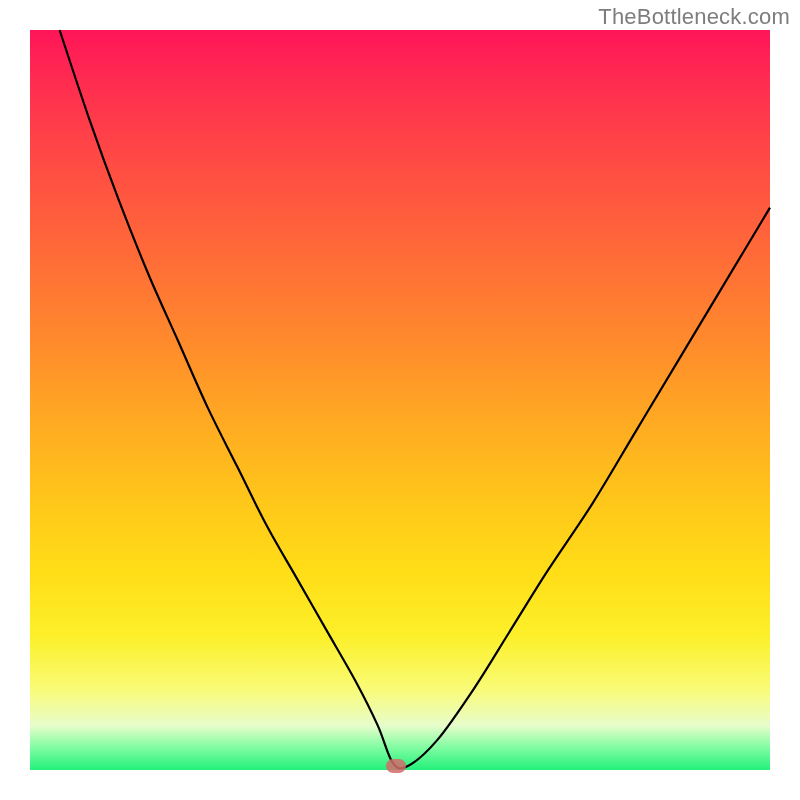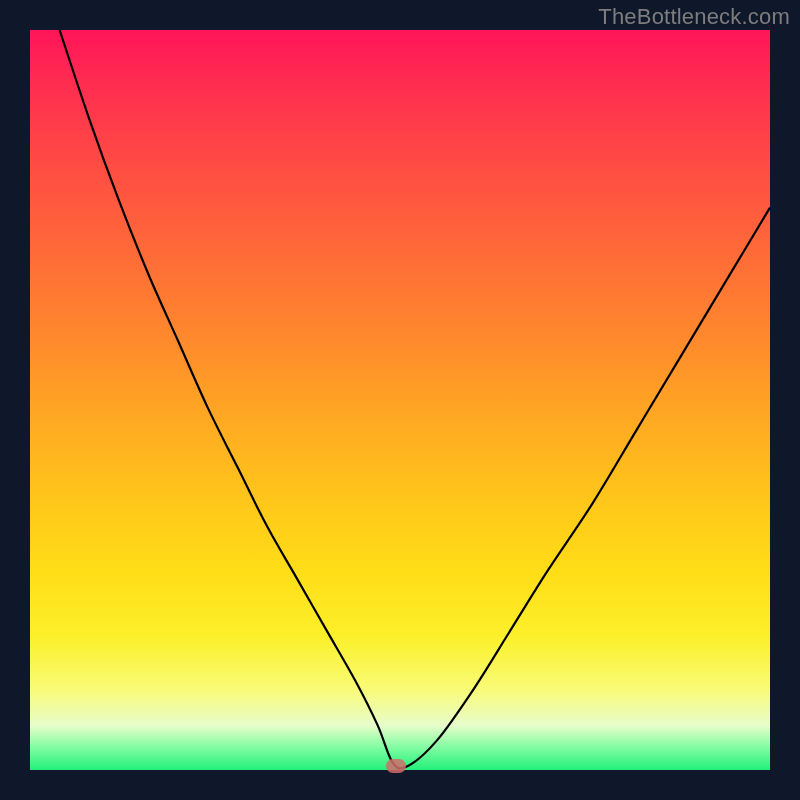--- a/index.html
+++ b/index.html
@@ -10,21 +10,21 @@
     background: #000;
     overflow: hidden;
     font-family: Arial, Helvetica, sans-serif;
   }
   .frame {
     position: absolute;
     left: 0;
     top: 0;
     width: 800px;
     height: 800px;
-    background: #0f172a;
+    background: #ffffff;
   }
   .plot-area {
     position: absolute;
     left: 30px;
     top: 30px;
     width: 740px;
     height: 740px;
     
     background: linear-gradient(
       to bottom,

